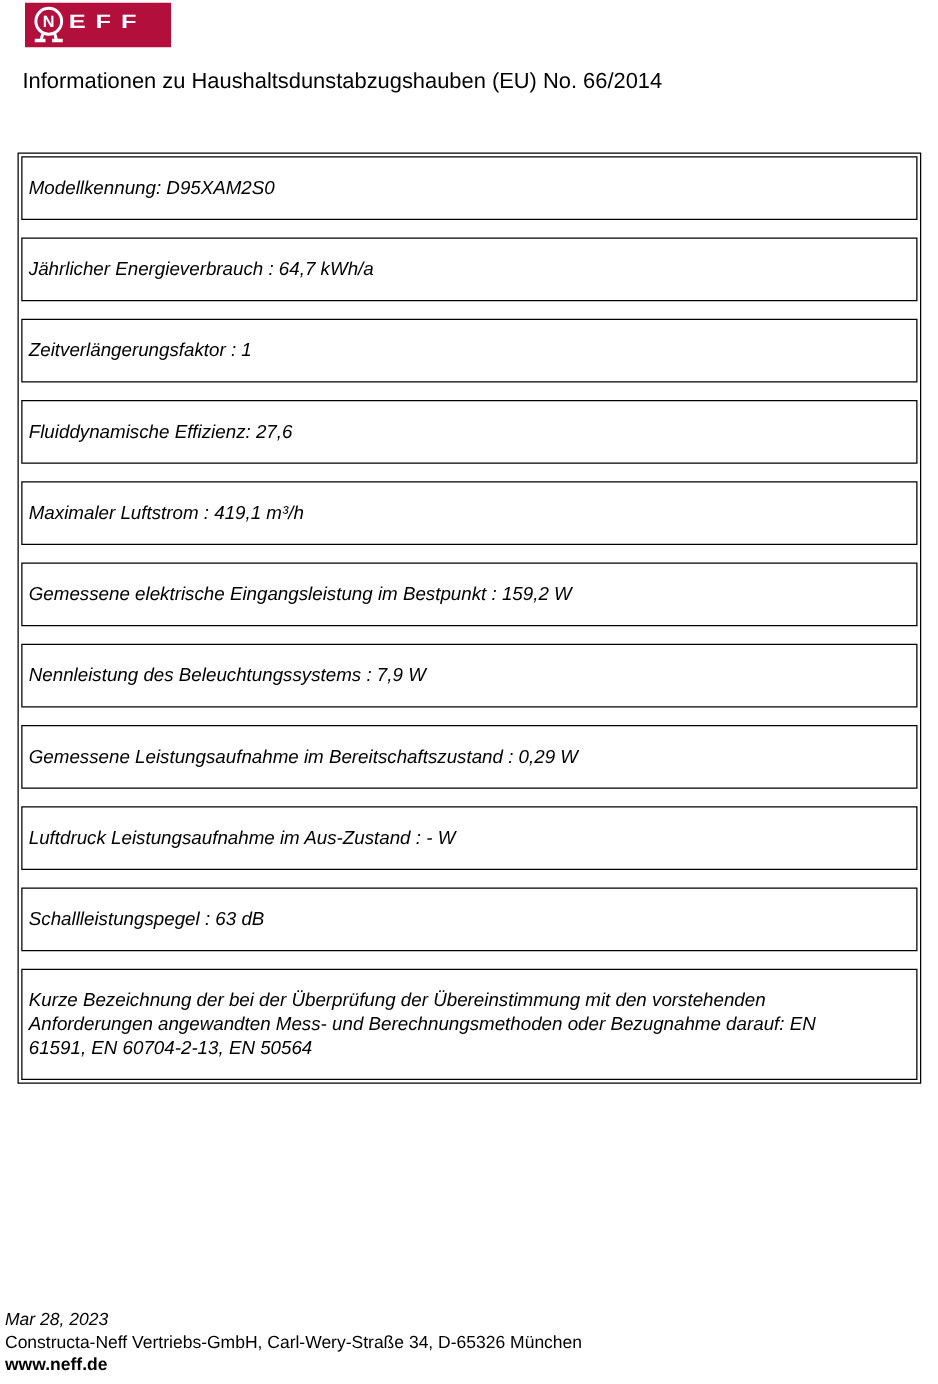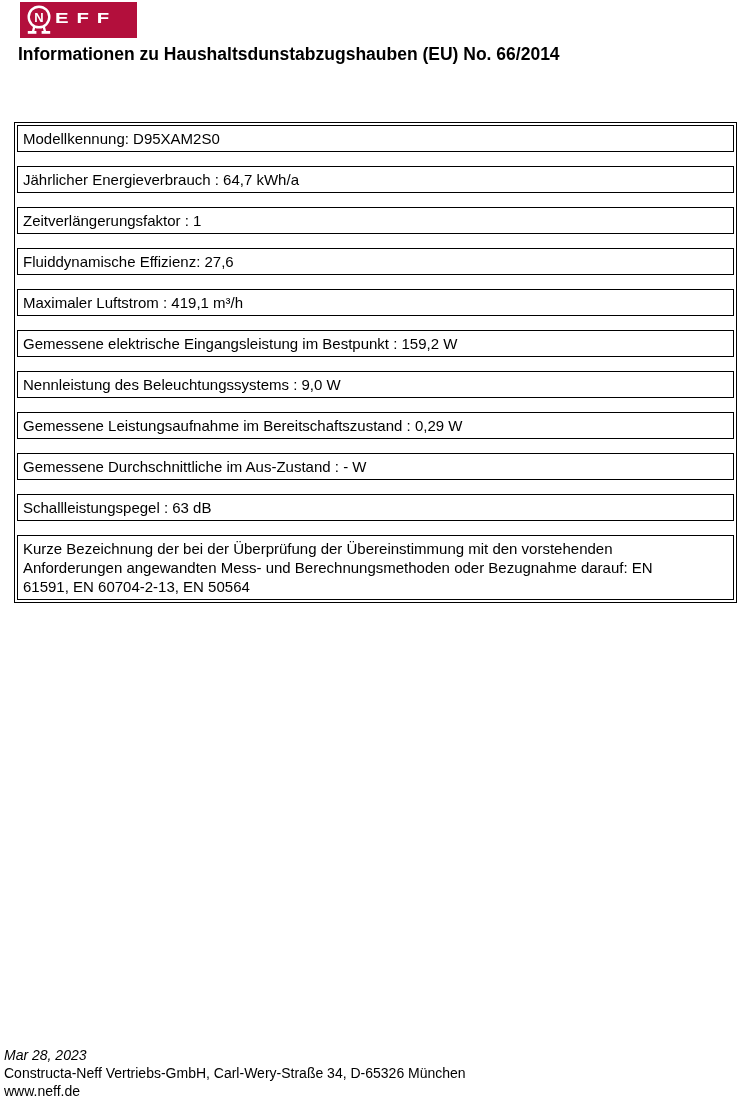--- a/index.html
+++ b/index.html
@@ -34,56 +34,57 @@
     fill: #fff;
     font-family: "Liberation Sans", sans-serif;
     font-weight: bold;
     font-size: 15.5px;
     letter-spacing: 6px;
   }
 
   
   .title {
     position: absolute;
-    left: 18px; top: 44px;
+    left: 18px; top: 54px;
     margin: 0;
     font-size: 17.5px;
-    font-weight: bold;
+    font-weight: normal;
     white-space: nowrap;
   }
 
   
   .spec-table {
     position: absolute;
     left: 14px; top: 122px;
     width: 723px;
     box-sizing: border-box;
     border: 1px solid #000;
     padding: 2px;
     background: #fff;
   }
   .spec-row {
     border: 1px solid #000;
-    padding: 3px 5px;
+    padding: 15px 5px;
     font-size: 15px;
     line-height: 19px;
     white-space: pre-wrap;
     background: #fff;
+    font-style: italic;
   }
   .spec-row + .spec-row { margin-top: 14px; }
 
   
   .footer {
     position: absolute;
     left: 4px; top: 1046px;
     font-size: 14px;
     line-height: 18px;
   }
   .footer-date { font-style: italic; }
-  .footer-website { font-weight: normal; }
+  .footer-website { font-weight: bold; }
 </style>
 </head>
 <body>
 
 <div class="page">
 
   <div class="logo">
     <svg viewBox="0 0 117 36" width="117" height="36">
       <rect x="0" y="0" width="117" height="36" fill="#B30F3C"></rect>
       <g stroke="#ffffff" fill="none" stroke-width="2.4">
@@ -100,23 +101,23 @@
 
   <h1 class="title">Informationen zu Haushaltsdunstabzugshauben (EU) No. 66/2014</h1>
 
   <div class="spec-table">
     <div class="spec-row">Modellkennung: D95XAM2S0</div>
     <div class="spec-row">Jährlicher Energieverbrauch : 64,7 kWh/a</div>
     <div class="spec-row">Zeitverlängerungsfaktor : 1</div>
     <div class="spec-row">Fluiddynamische Effizienz: 27,6</div>
     <div class="spec-row">Maximaler Luftstrom : 419,1 m³/h</div>
     <div class="spec-row">Gemessene elektrische Eingangsleistung im Bestpunkt : 159,2 W</div>
-    <div class="spec-row">Nennleistung des Beleuchtungssystems : 9,0 W</div>
+    <div class="spec-row">Nennleistung des Beleuchtungssystems : 7,9 W</div>
     <div class="spec-row">Gemessene Leistungsaufnahme im Bereitschaftszustand : 0,29 W</div>
-    <div class="spec-row">Gemessene Durchschnittliche im Aus-Zustand : - W</div>
+    <div class="spec-row">Luftdruck Leistungsaufnahme im Aus-Zustand : - W</div>
     <div class="spec-row">Schallleistungspegel : 63 dB</div>
     <div class="spec-row">Kurze Bezeichnung der bei der Überprüfung der Übereinstimmung mit den vorstehenden
 Anforderungen angewandten Mess- und Berechnungsmethoden oder Bezugnahme darauf: EN
 61591, EN 60704-2-13, EN 50564</div>
   </div>
 
   <div class="footer">
     <div class="footer-date">Mar 28, 2023</div>
     <div class="footer-company">Constructa-Neff Vertriebs-GmbH, Carl-Wery-Straße 34, D-65326 München</div>
     <div class="footer-website">www.neff.de</div>

